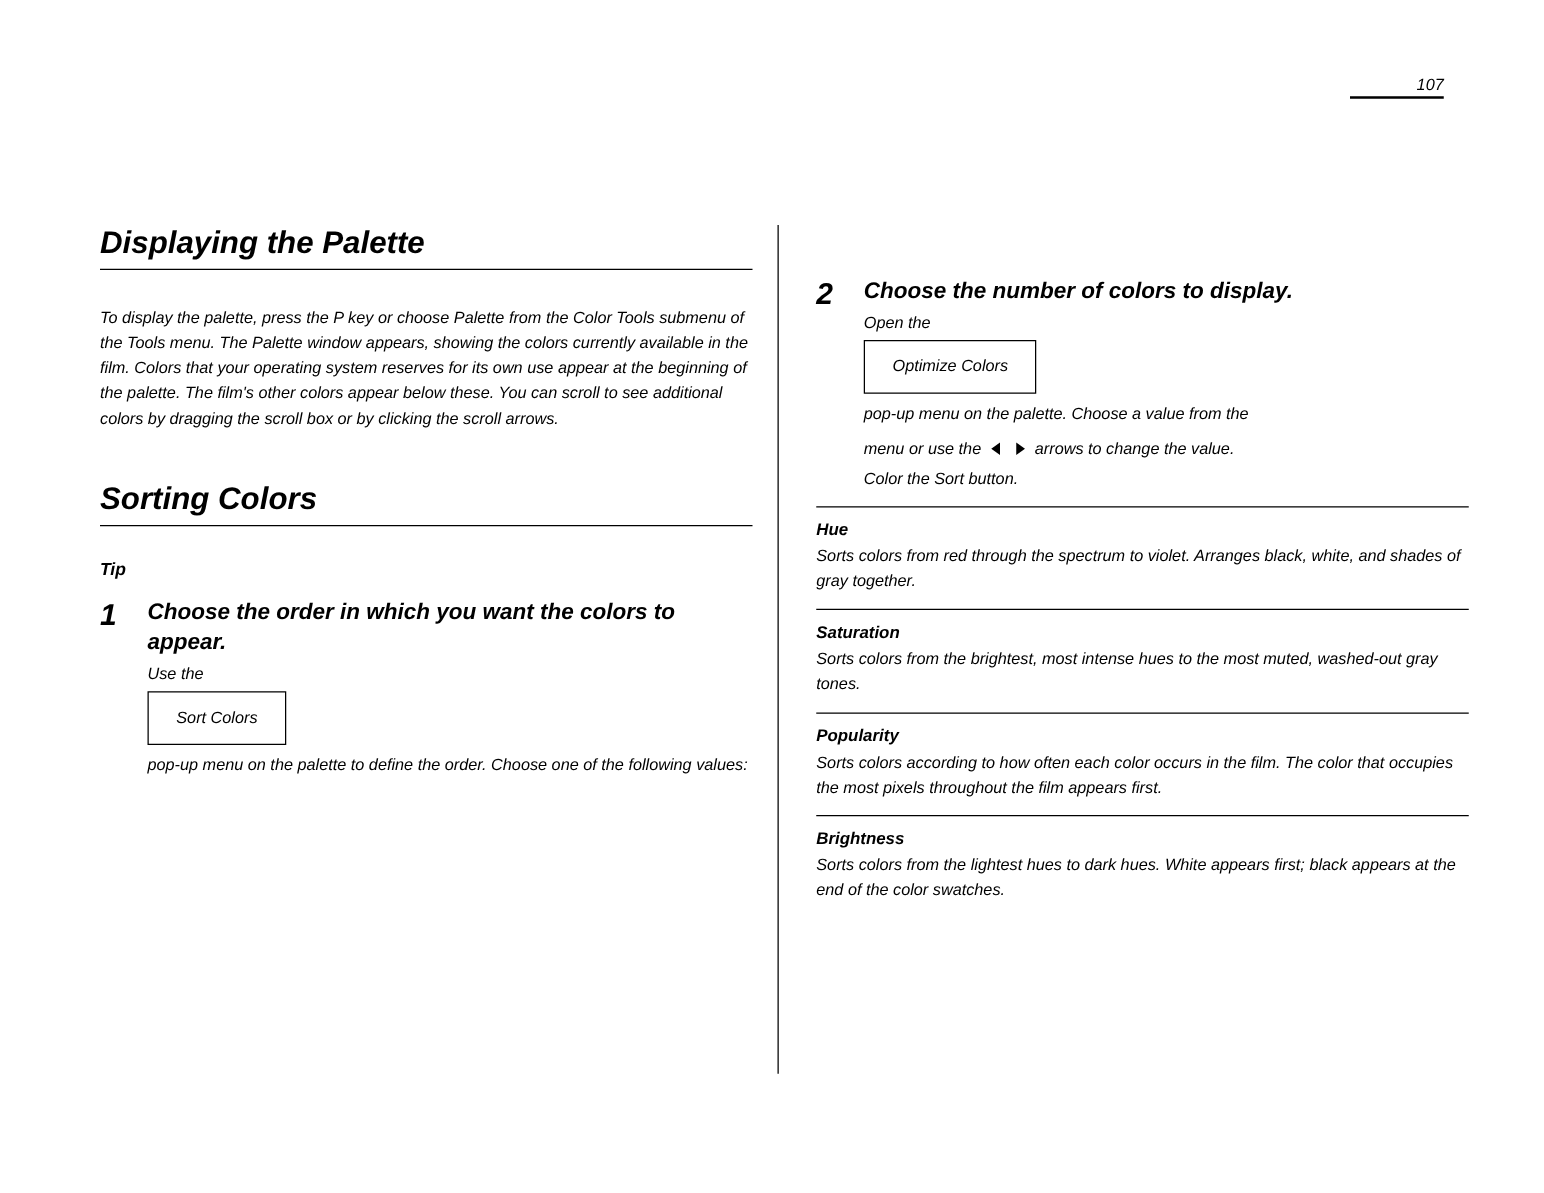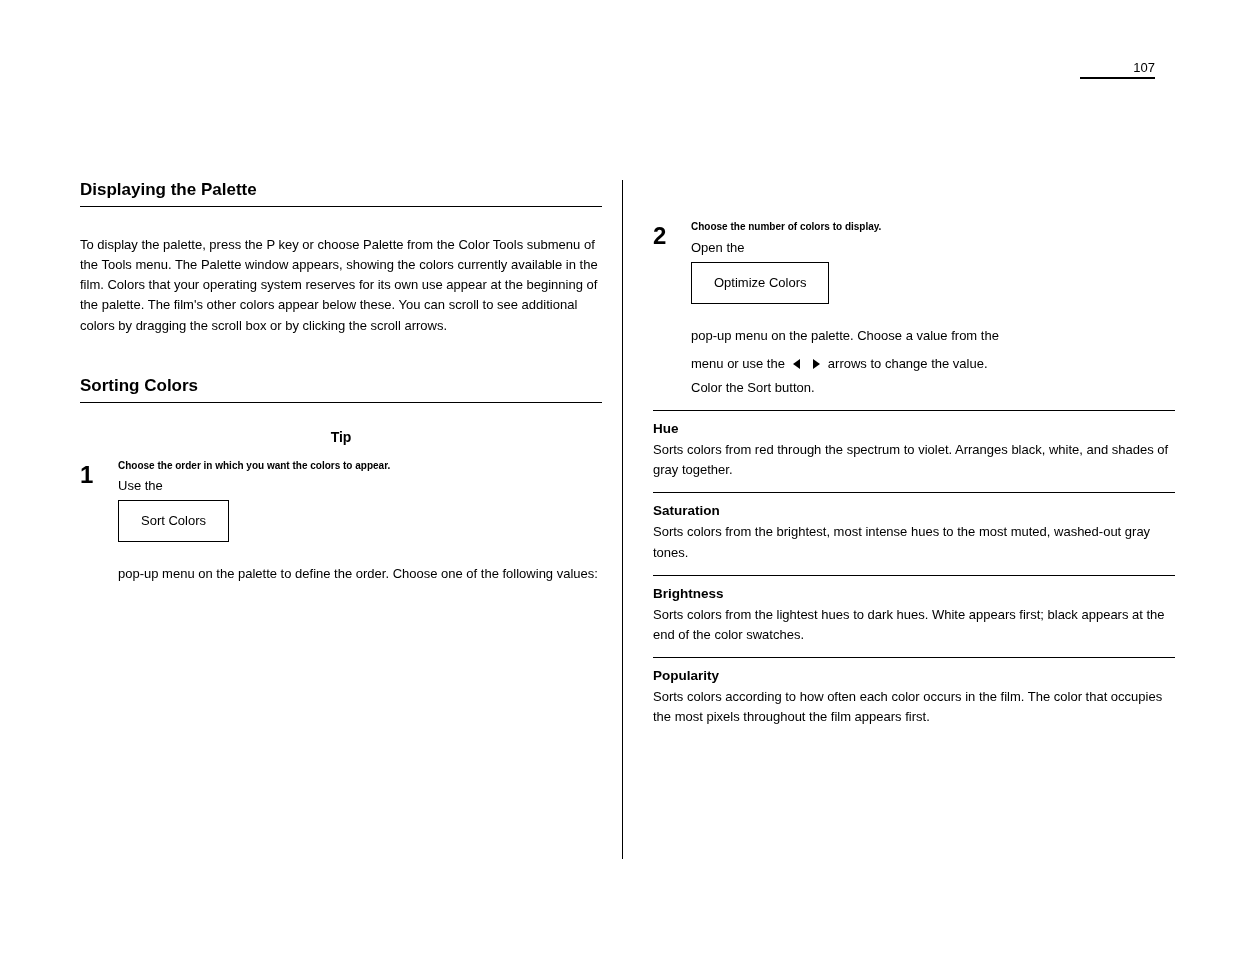--- a/index.html
+++ b/index.html
@@ -8,20 +8,21 @@
     width: 1235px;
     height: 954px;
     font-family: Arial, Helvetica, sans-serif;
     color: #000;
     background: #fff;
   }
   .page {
     position: relative;
     width: 1235px;
     height: 954px;
+    font-style: italic;
   }
   .page-number-bar {
     position: absolute;
     top: 60px;
     right: 80px;
     width: 75px;
     border-bottom: 2px solid #000;
     text-align: right;
     font-size: 13px;
     padding-bottom: 2px;
@@ -38,66 +39,65 @@
     flex: 1 1 0;
     position: relative;
   }
   .col-left { padding-right: 20px; }
   .col-right { padding-left: 30px; }
   .vdiv {
     width: 0;
     border-left: 1px solid #000;
   }
   .section-title {
-    font-size: 17px;
+    font-size: 25px;
     margin: 0 0 6px 0;
     padding-bottom: 6px;
     border-bottom: 1px solid #000;
   }
   .body {
     font-size: 13px;
     line-height: 1.55;
     margin: 28px 0 0 0;
   }
   .tip-label {
     font-size: 14px;
     font-weight: bold;
     margin: 26px 0 6px 0;
-    text-align: center;
   }
   .step-row {
     position: relative;
     margin: 14px 0 0 0;
     padding-left: 38px;
     min-height: 48px;
   }
   .step-num {
     position: absolute;
     left: 0;
     top: 2px;
     width: 26px;
     font-size: 24px;
     font-weight: bold;
     text-align: left;
   }
   .step-head {
-    font-size: 10px;
+    font-size: 18px;
     font-weight: bold;
     line-height: 1.35;
   }
   .step-body {
     font-size: 13px;
     line-height: 1.55;
     margin-top: 4px;
   }
   .btn-outline {
     display: inline-block;
     border: 1.5px solid #000;
     padding: 10px 22px;
-    margin: 4px 0 22px 0;
+    margin: 4px 0 6px 0;
     font-size: 13px;
   }
   .arrow-row {
     font-size: 13px;
     margin: 8px 0 0 0;
   }
   .arrow-row svg { vertical-align: -2px; margin: 0 2px; }
   .rule-block { margin-top: 1px; }
   .rule-title { font-size: 13.5px; font-weight: bold; }
   .rule-body  { font-size: 13px; line-height: 1.55; margin-top: 4px; }
@@ -174,28 +174,28 @@
         <hr class="rule-hr">
         <div style="padding-top:10px">
           <div class="rule-title">Saturation</div>
           <div class="rule-body">Sorts colors from the brightest, most intense hues to the most muted, washed-out gray tones.</div>
         </div>
       </div>
 
       <div class="rule-block">
         <hr class="rule-hr">
         <div style="padding-top:10px">
+          <div class="rule-title">Popularity</div>
+          <div class="rule-body">Sorts colors according to how often each color occurs in the film. The color that occupies the most pixels throughout the film appears first.</div>
+        </div>
+      </div>
+
+      <div class="rule-block">
+        <hr class="rule-hr">
+        <div style="padding-top:10px">
           <div class="rule-title">Brightness</div>
           <div class="rule-body">Sorts colors from the lightest hues to dark hues. White appears first; black appears at the end of the color swatches.</div>
-        </div>
-      </div>
-
-      <div class="rule-block">
-        <hr class="rule-hr">
-        <div style="padding-top:10px">
-          <div class="rule-title">Popularity</div>
-          <div class="rule-body">Sorts colors according to how often each color occurs in the film. The color that occupies the most pixels throughout the film appears first.</div>
         </div>
       </div>
 
     </div>
   </div>
 </div>
 
 </body></html>

